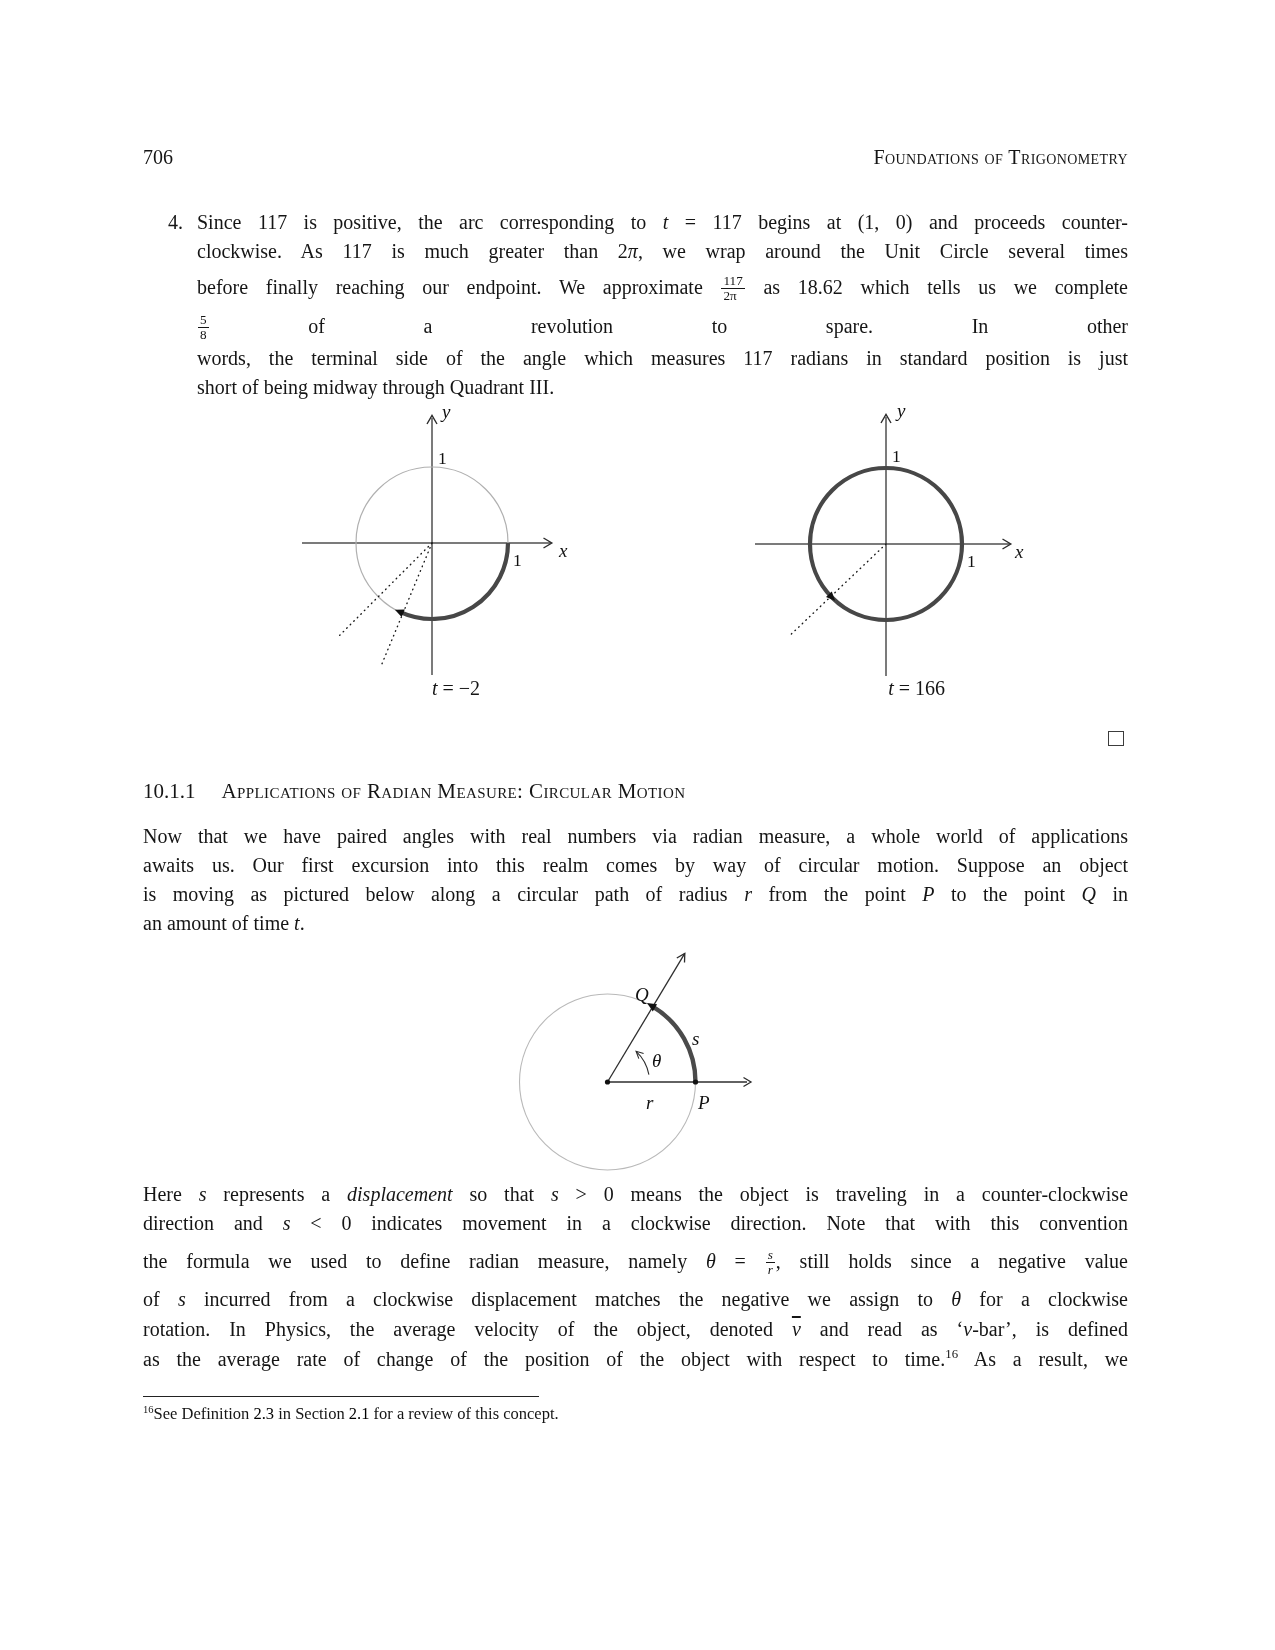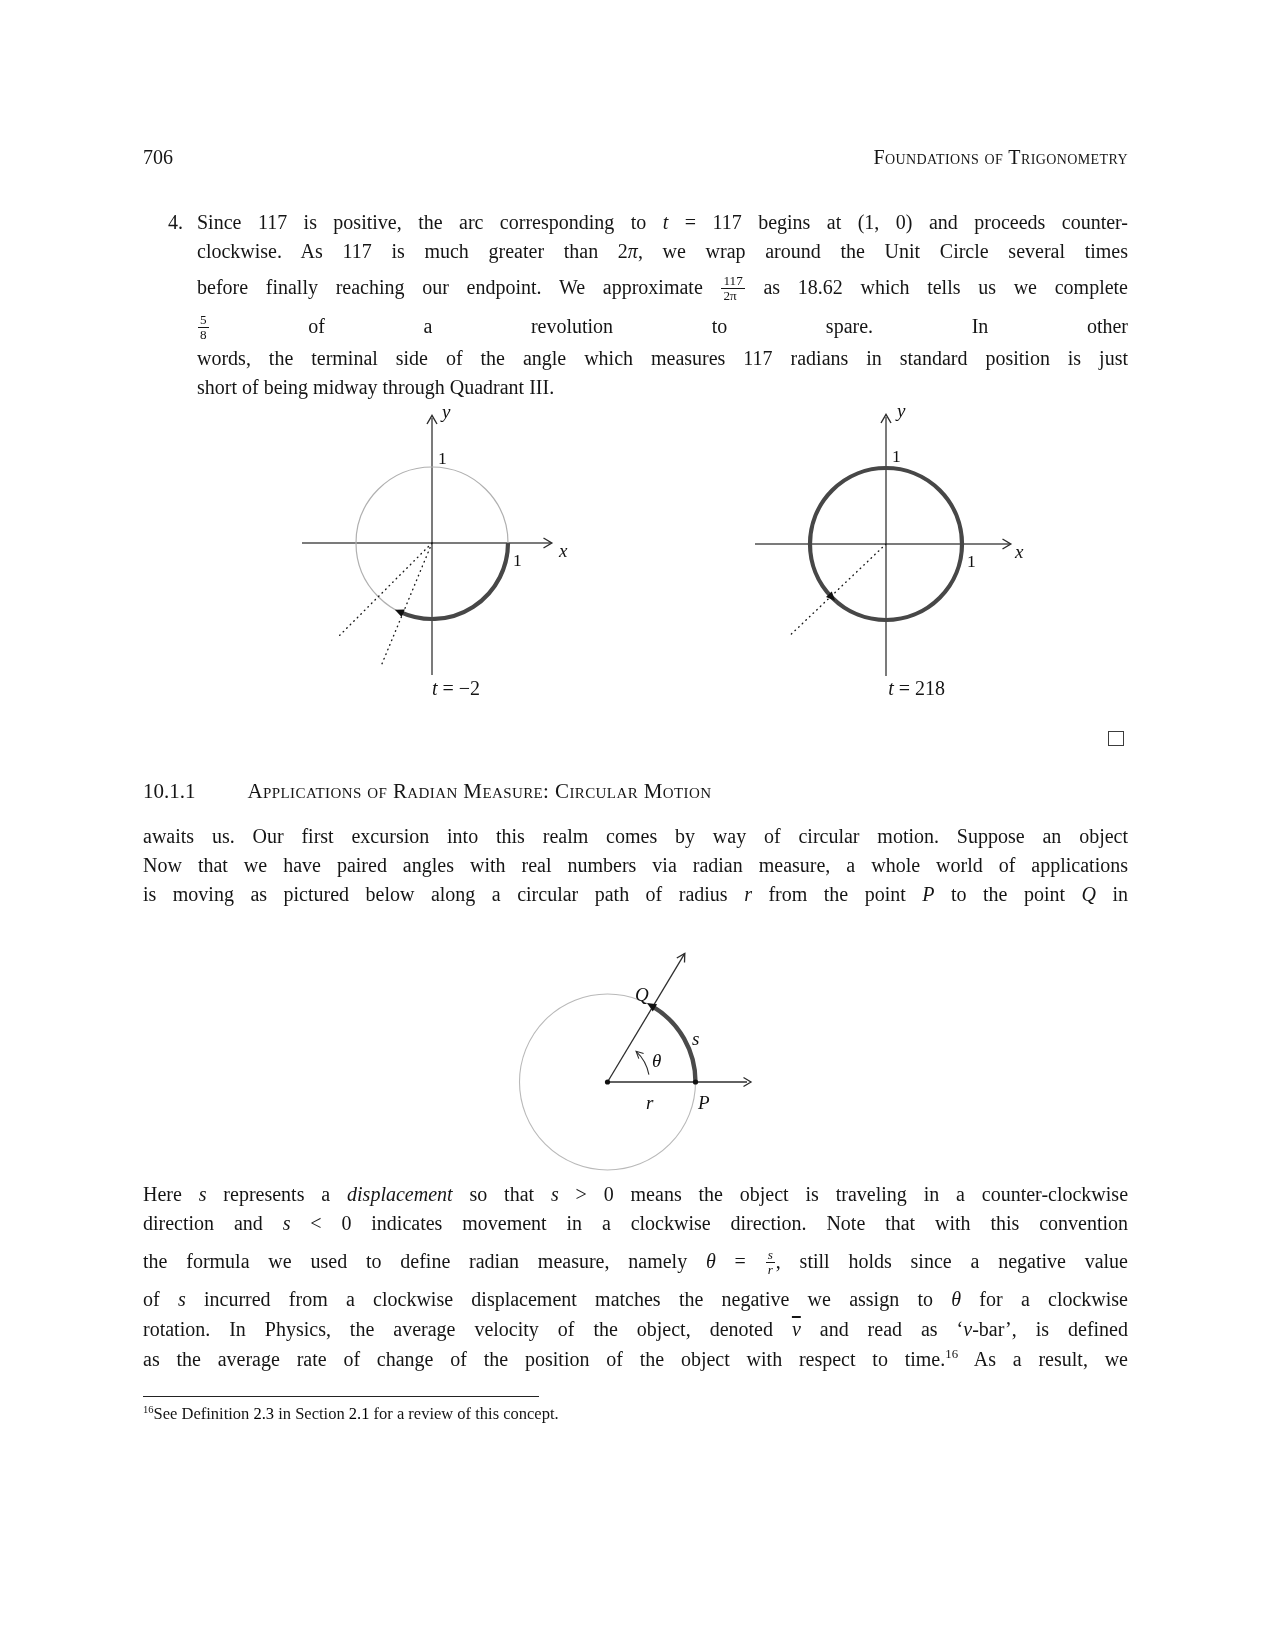--- a/index.html
+++ b/index.html
@@ -24,21 +24,21 @@
   .s-bar{text-decoration:overline;}
   .frac{display:inline-block;text-align:center;vertical-align:-0.48em;font-size:66%;
         line-height:1.1;padding:0 1px;}
   .frac .fn{display:block;border-bottom:1px solid #151515;padding:0 2px;}
   .frac .fd{display:block;padding:0 2px;}
   .frac.fi{font-style:italic;}
   .caption{position:absolute;font-size:20px;text-align:right;width:150px;height:28px;line-height:28px;}
   .qed{position:absolute;left:1108px;top:731px;width:14px;height:13px;border:1.6px solid #3c3c3c;}
   .secheading{position:absolute;left:143px;top:779px;font-size:21px;white-space:nowrap;}
   .secheading .num{margin-right:26px;}
-  .secheading .sc{font-variant:small-caps;letter-spacing:.4px;margin-left:26px;}
+  .secheading .sc{font-variant:small-caps;letter-spacing:.4px;}
   .footrule{position:absolute;left:143px;top:1396px;width:396px;height:1.4px;background:#222;}
   .footnote{position:absolute;left:143px;top:1402px;width:985px;font-size:16.5px;line-height:23px;
             text-align:left;text-align-last:left;}
   svg{position:absolute;}
   svg text{font-size:19px;fill:#111;}
   svg text.it{font-style:italic;}
   svg text.tick{font-size:17.5px;}
 </style>
 </head>
 <body>
@@ -84,32 +84,33 @@
     <circle cx="138" cy="146" r="76" fill="none" stroke="#474747" stroke-width="4.2"></circle>
     <line x1="138" y1="146" x2="43.1" y2="236.3" stroke="#1a1a1a" stroke-width="1.4" stroke-dasharray="0.6 4.4" stroke-linecap="round"></line>
     <polygon points="87.1,202.7 78.0,199.0 83.8,193.4" fill="#111"></polygon>
     <text x="149" y="19" class="it">y</text>
     <text x="267" y="160" class="it">x</text>
     <text x="144" y="64" class="tick">1</text>
     <text x="219" y="169" class="tick">1</text>
   </svg>
 
   <div class="caption" style="left:330px;top:674px;"><span class="s-i">t</span><span> = −2</span></div>
-  <div class="caption" style="left:795px;top:674px;"><span class="s-i">t</span><span> = 218</span></div>
+  <div class="caption" style="left:795px;top:674px;"><span class="s-i">t</span><span> = 166</span></div>
 
   <div class="qed"></div>
 
   <div class="secheading">
     <span class="num">10.1.1</span><span class="sc">Applications of Radian Measure: Circular Motion</span>
   </div>
 
   <div class="tblock" style="left:143px;top:822px;width:985px;">
+    <div class="tline"><span>Now that we have paired angles with real numbers via radian measure, a whole world of applications</span></div>
     <div class="tline"><span>awaits us.  Our first excursion into this realm comes by way of circular motion.  Suppose an object</span></div>
-    <div class="tline"><span>Now that we have paired angles with real numbers via radian measure, a whole world of applications</span></div>
     <div class="tline"><span>is moving as pictured below along a circular path of radius </span><span class="s-i">r</span><span> from the point </span><span class="s-i">P</span><span> to the point </span><span class="s-i">Q</span><span> in</span></div>
+    <div class="tline endline"><span>an amount of time </span><span class="s-i">t</span><span>.</span></div>
   </div>
 
   <svg style="left:455px;top:935px;" width="330" height="250" viewBox="0 0 330 250">
     <circle cx="152.5" cy="147" r="88" fill="none" stroke="#b9b9b9" stroke-width="1.1"></circle>
     <line x1="152.5" y1="147" x2="292" y2="147" stroke="#2e2e2e" stroke-width="1.3"></line>
     <path d="M288.5,142.5 L296,147 L288.5,151.5" fill="none" stroke="#2c2c2c" stroke-width="1.3"></path>
     <line x1="152.5" y1="147" x2="229.8" y2="18.4" stroke="#2e2e2e" stroke-width="1.3"></line>
     <path d="M229.5,27.6 L229.8,18.4 L221.8,23.0" fill="none" stroke="#2c2c2c" stroke-width="1.3"></path>
     <path d="M240.5,147 A88,88 0 0 0 197.8,71.6" fill="none" stroke="#4a4a4a" stroke-width="4.4"></path>
     <polygon points="192.0,68.1 202.1,69.3 197.8,76.5" fill="#111"></polygon>

